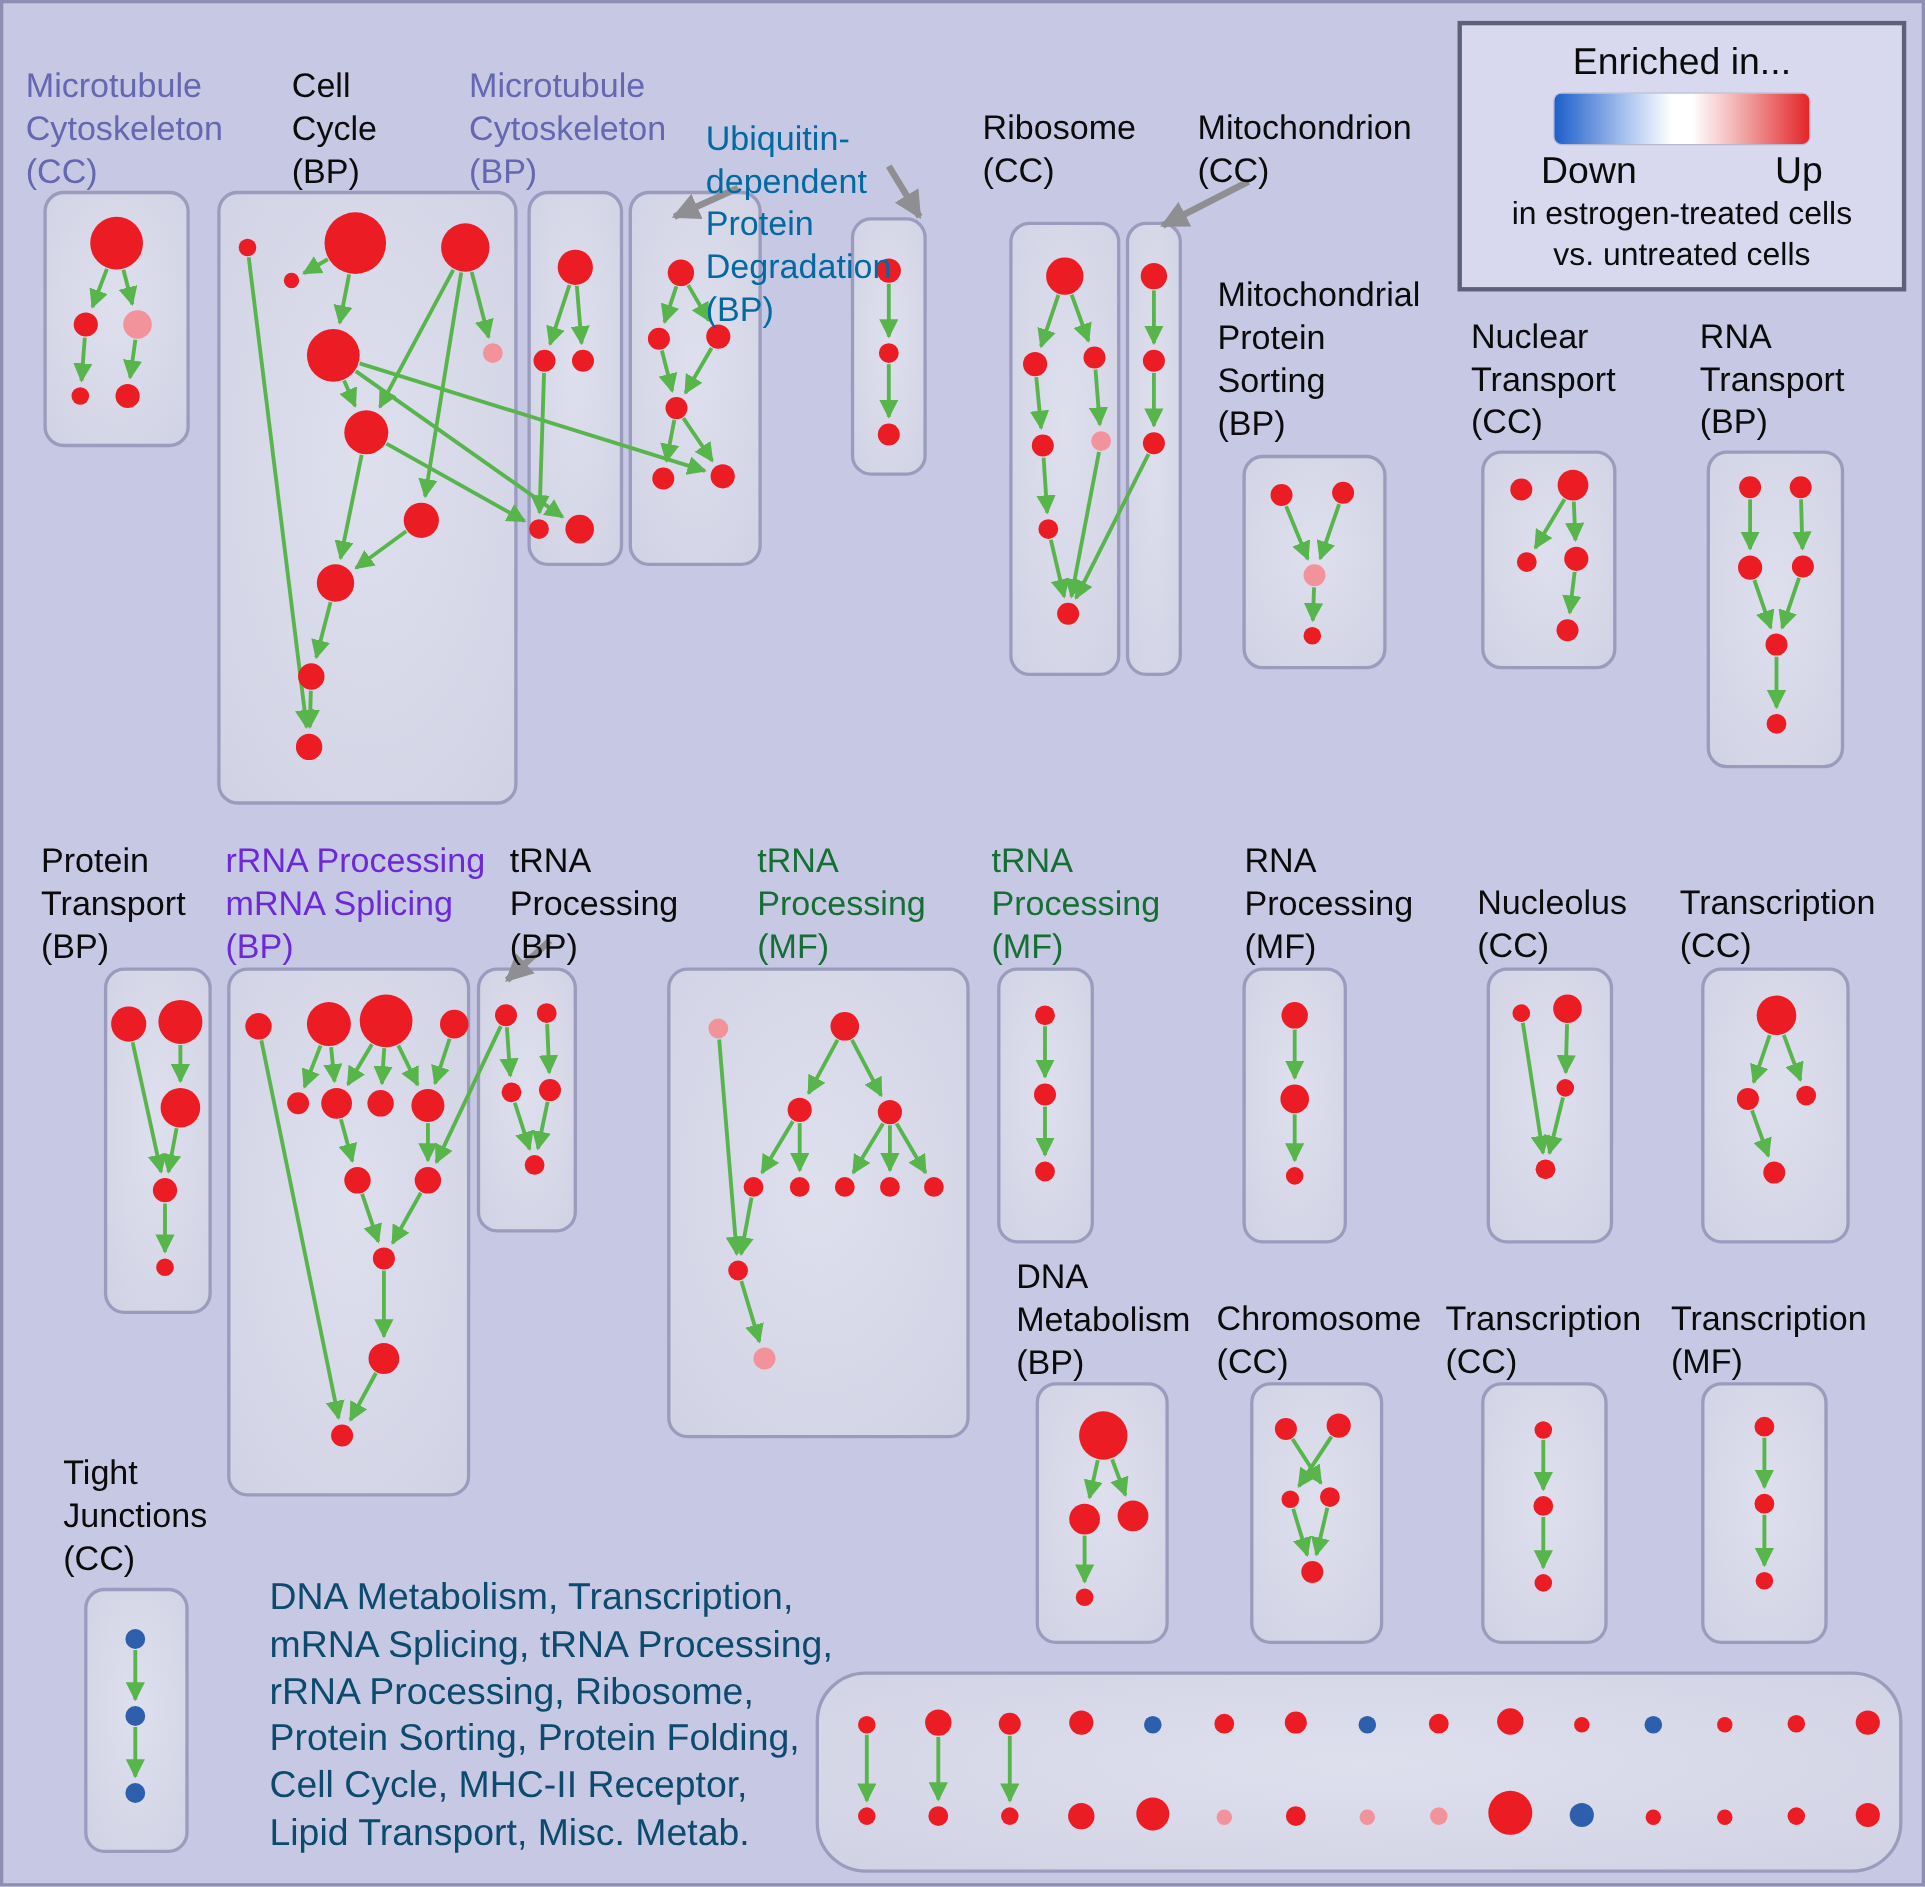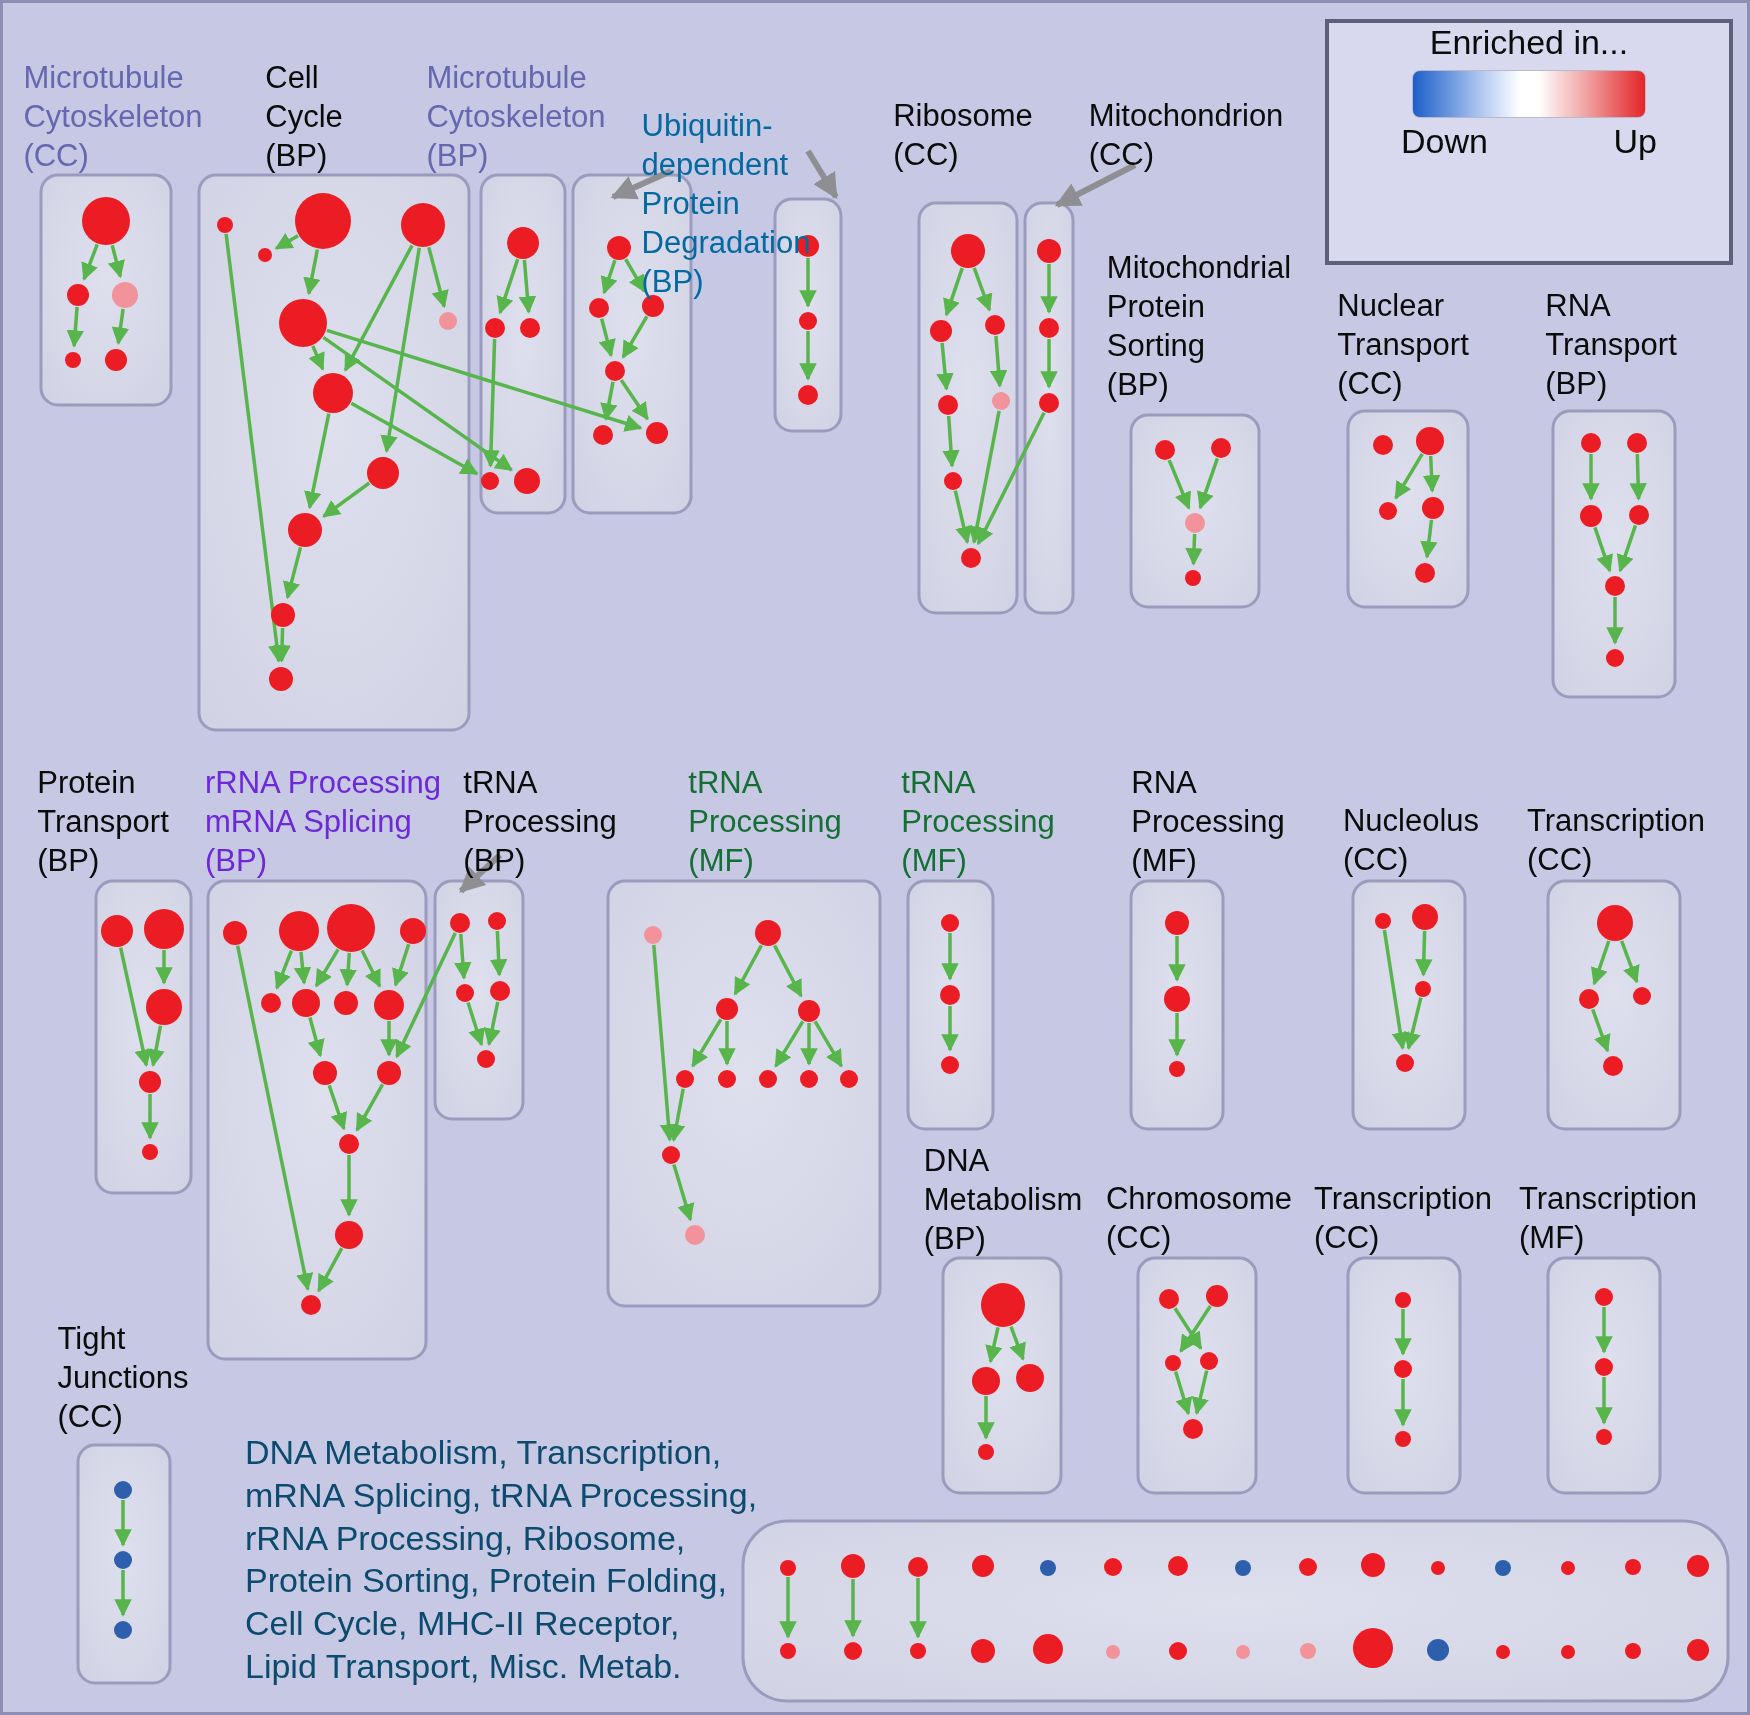--- a/index.html
+++ b/index.html
@@ -9,21 +9,21 @@
   #canvas{position:absolute;inset:0;border:3px solid #8d8eb2}
   #figure-svg{position:absolute;left:0;top:0}
   .cluster-box{fill:url(#boxgrad);stroke:var(--box-border,#9b9cbd);stroke-width:3}
   .edge{stroke:var(--edge,#58b54c);stroke-width:3.5;fill:none}
   .ann-arrow{stroke:var(--ann,#8f8f93);stroke-width:6}
   #labels{position:absolute;inset:0;pointer-events:none}
   .figure-label{position:absolute;transform:translateX(-50%);text-align:left;
                 white-space:pre-line;font-size:31px;line-height:1.26;font-weight:400;color:#0b0b0b}
   .figure-label.left{transform:none;text-align:left}
   .legend{position:absolute;left:1322px;top:16px;width:408px;height:246px;border:4px solid #5c6078;
-          background:#d8d9ef;text-align:center;padding-top:0}
+          background:#d8d9ef;text-align:center;padding-top:14px}
   .legend-title{font-size:34px;color:#0b0b0b}
   .legend-gradient{width:234px;height:48px;margin:8px auto 4px;border-radius:8px;border:1px solid #b9b9cd}
   .legend-ends{width:256px;margin:0 auto;display:flex;justify-content:space-between;font-size:34px;color:#0b0b0b}
   .legend-caption{font-size:29px;line-height:1.28;color:#0b0b0b;white-space:pre-line;margin-top:2px}
 </style>
 </head>
 <body>
 
 <div id="canvas">
 
@@ -408,15 +408,17 @@
 Lipid Transport, Misc. Metab.</div>
     </div>
 
   <div class="legend">
     <div class="legend-title">Enriched in...</div>
     <div class="legend-gradient" id="legend-gradient" style="background: linear-gradient(90deg, rgb(29, 94, 201) 0%, rgb(169, 195, 238) 28%, rgb(255, 255, 255) 46%, rgb(255, 255, 255) 54%, rgb(242, 175, 175) 72%, rgb(228, 37, 40) 100%);"></div>
     <div class="legend-ends">
       <span>Down</span>
       <span>Up</span>
     </div>
+    <div class="legend-caption">in estrogen-treated cells
+vs. untreated cells</div>
   </div>
 
 </div>
 
 </body></html>

